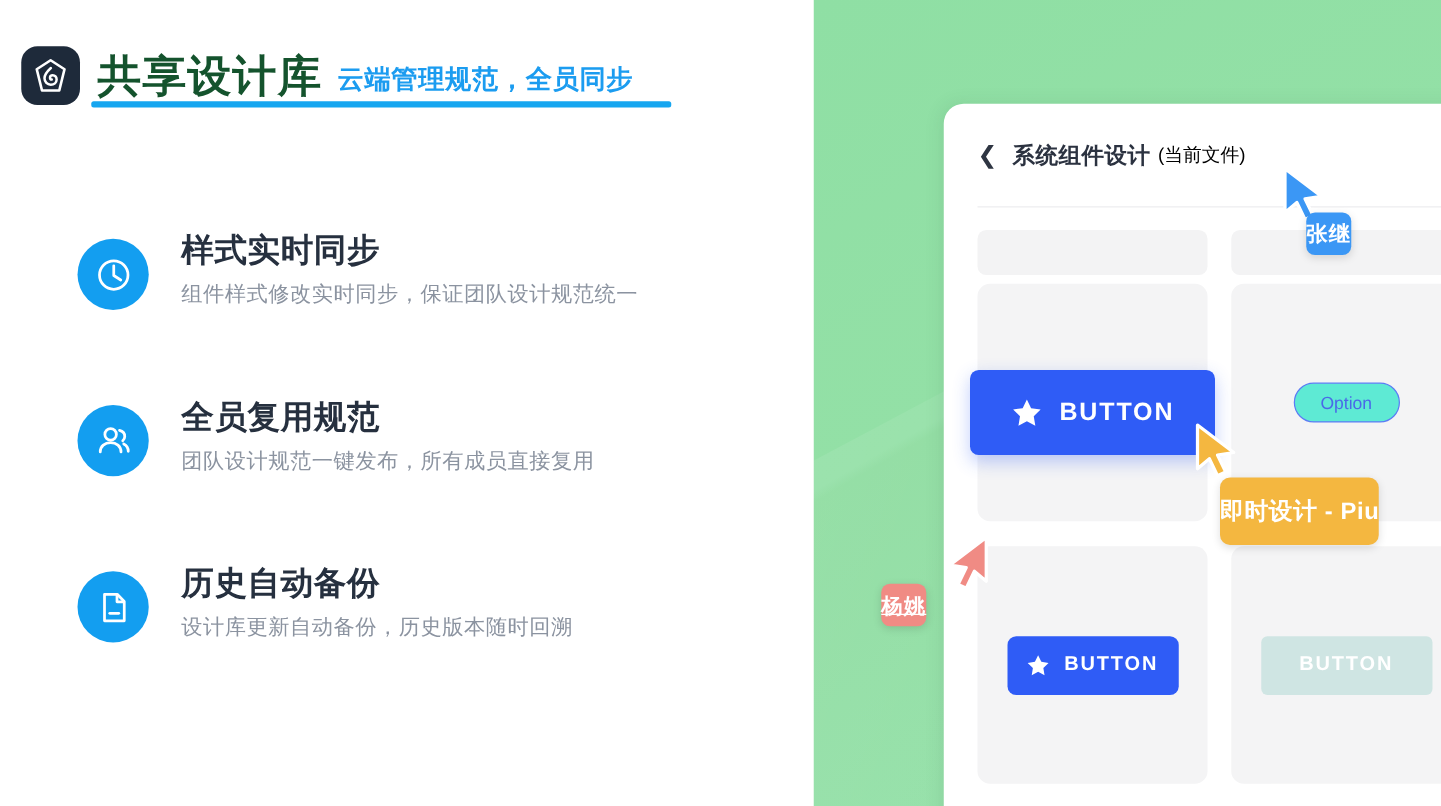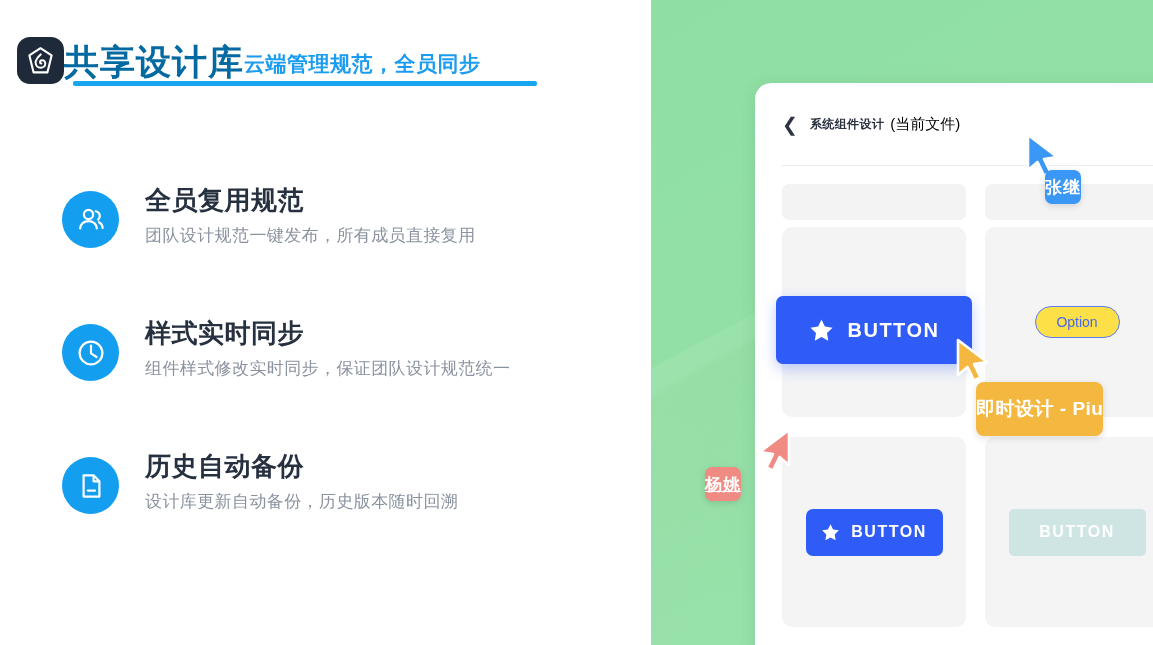--- a/index.html
+++ b/index.html
@@ -46,29 +46,31 @@
     display: flex;
     align-items: center;
     justify-content: center;
     flex: 0 0 auto;
   }
   .brand-logo svg { display: block; }
 
   .brand-title {
     font-size: 35px;
     font-weight: bold;
-    color: #0369a1;
+    color: #14532d;
     letter-spacing: 1px;
+    margin-left: 14px;
     line-height: 44px;
     white-space: nowrap;
   }
   .brand-sub {
     font-size: 21px;
     font-weight: bold;
     color: #1b9cf0;
+    margin-left: 12px;
     line-height: 40px;
     white-space: nowrap;
     letter-spacing: 0.5px;
   }
   .brand-underline {
     position: absolute;
     left: 73px;
     top: 81px;
     width: 464px;
     height: 5px;
@@ -166,21 +168,21 @@
     box-sizing: border-box;
   }
   .back-chevron {
     font-size: 19px;
     color: #2e3542;
     line-height: 1;
     margin-right: 12px;
     font-family: "DejaVu Sans", sans-serif;
   }
   .file-name {
-    font-size: 12px;
+    font-size: 18px;
     font-weight: bold;
     color: #2b3240;
     letter-spacing: 0.4px;
     white-space: nowrap;
   }
   .file-tag {
     font-size: 15px;
     color: #000000;
     margin-left: 6px;
     white-space: nowrap;
@@ -267,21 +269,21 @@
     justify-content: center;
     font-size: 16px;
     font-weight: bold;
     letter-spacing: 1.5px;
   }
 
   .option-pill {
     width: 85px;
     height: 32px;
     border: 1.6px solid #5c7cf5;
-    background: #fde047;
+    background: #5eead4;
     border-radius: 16px;
     display: flex;
     align-items: center;
     justify-content: center;
     font-size: 14px;
     color: #4a69e8;
     box-sizing: border-box;
   }
 
   
@@ -331,42 +333,42 @@
       <div class="brand-title">共享设计库</div>
       <div class="brand-sub">云端管理规范，全员同步</div>
     </div>
     <div class="brand-underline"></div>
 
     <div class="features">
 
       <div class="feature">
         <div class="feature-icon">
           <svg width="30" height="30" viewBox="0 0 30 30">
+            <circle cx="15" cy="15" r="11.4" fill="none" stroke="#ffffff" stroke-width="2.2"></circle>
+            <path d="M15 7.6 L15 15.4 L20.6 19.0" fill="none" stroke="#ffffff" stroke-width="2.2" stroke-linecap="round" stroke-linejoin="round"></path>
+          </svg>
+        </div>
+        <div class="feature-text">
+          <div class="feature-title">样式实时同步</div>
+          <div class="feature-desc">组件样式修改实时同步，保证团队设计规范统一</div>
+        </div>
+      </div>
+
+      <div class="feature">
+        <div class="feature-icon">
+          <svg width="30" height="30" viewBox="0 0 30 30">
             <circle cx="12.5" cy="9.5" r="4.6" fill="none" stroke="#ffffff" stroke-width="2.2"></circle>
             <path d="M4.2 23.5 C4.2 18.9 7.9 16.1 12.5 16.1 C17.1 16.1 20.8 18.9 20.8 23.5" fill="none" stroke="#ffffff" stroke-width="2.2" stroke-linecap="round"></path>
             <path d="M19.6 6.3 C22.1 6.9 23.8 8.9 23.8 11.1 C23.8 12.5 23.2 13.7 22.2 14.6" fill="none" stroke="#ffffff" stroke-width="2.2" stroke-linecap="round"></path>
             <path d="M23.0 17.2 C25.5 18.5 26.6 20.7 26.6 23.0" fill="none" stroke="#ffffff" stroke-width="2.2" stroke-linecap="round"></path>
           </svg>
         </div>
         <div class="feature-text">
           <div class="feature-title">全员复用规范</div>
           <div class="feature-desc">团队设计规范一键发布，所有成员直接复用</div>
-        </div>
-      </div>
-
-      <div class="feature">
-        <div class="feature-icon">
-          <svg width="30" height="30" viewBox="0 0 30 30">
-            <circle cx="15" cy="15" r="11.4" fill="none" stroke="#ffffff" stroke-width="2.2"></circle>
-            <path d="M15 7.6 L15 15.4 L20.6 19.0" fill="none" stroke="#ffffff" stroke-width="2.2" stroke-linecap="round" stroke-linejoin="round"></path>
-          </svg>
-        </div>
-        <div class="feature-text">
-          <div class="feature-title">样式实时同步</div>
-          <div class="feature-desc">组件样式修改实时同步，保证团队设计规范统一</div>
         </div>
       </div>
 
       <div class="feature">
         <div class="feature-icon">
           <svg width="30" height="30" viewBox="0 0 30 30">
             <path d="M7.6 4.4 L17.8 4.4 L23.4 10.2 L23.4 25.6 L7.6 25.6 Z" fill="none" stroke="#ffffff" stroke-width="2.2" stroke-linejoin="round"></path>
             <path d="M17.6 4.6 L17.6 10.4 L23.2 10.4" fill="none" stroke="#ffffff" stroke-width="2.2" stroke-linejoin="round"></path>
             <path d="M11.8 19.6 L19.0 19.6" fill="none" stroke="#ffffff" stroke-width="2.2" stroke-linecap="round"></path>
           </svg>

